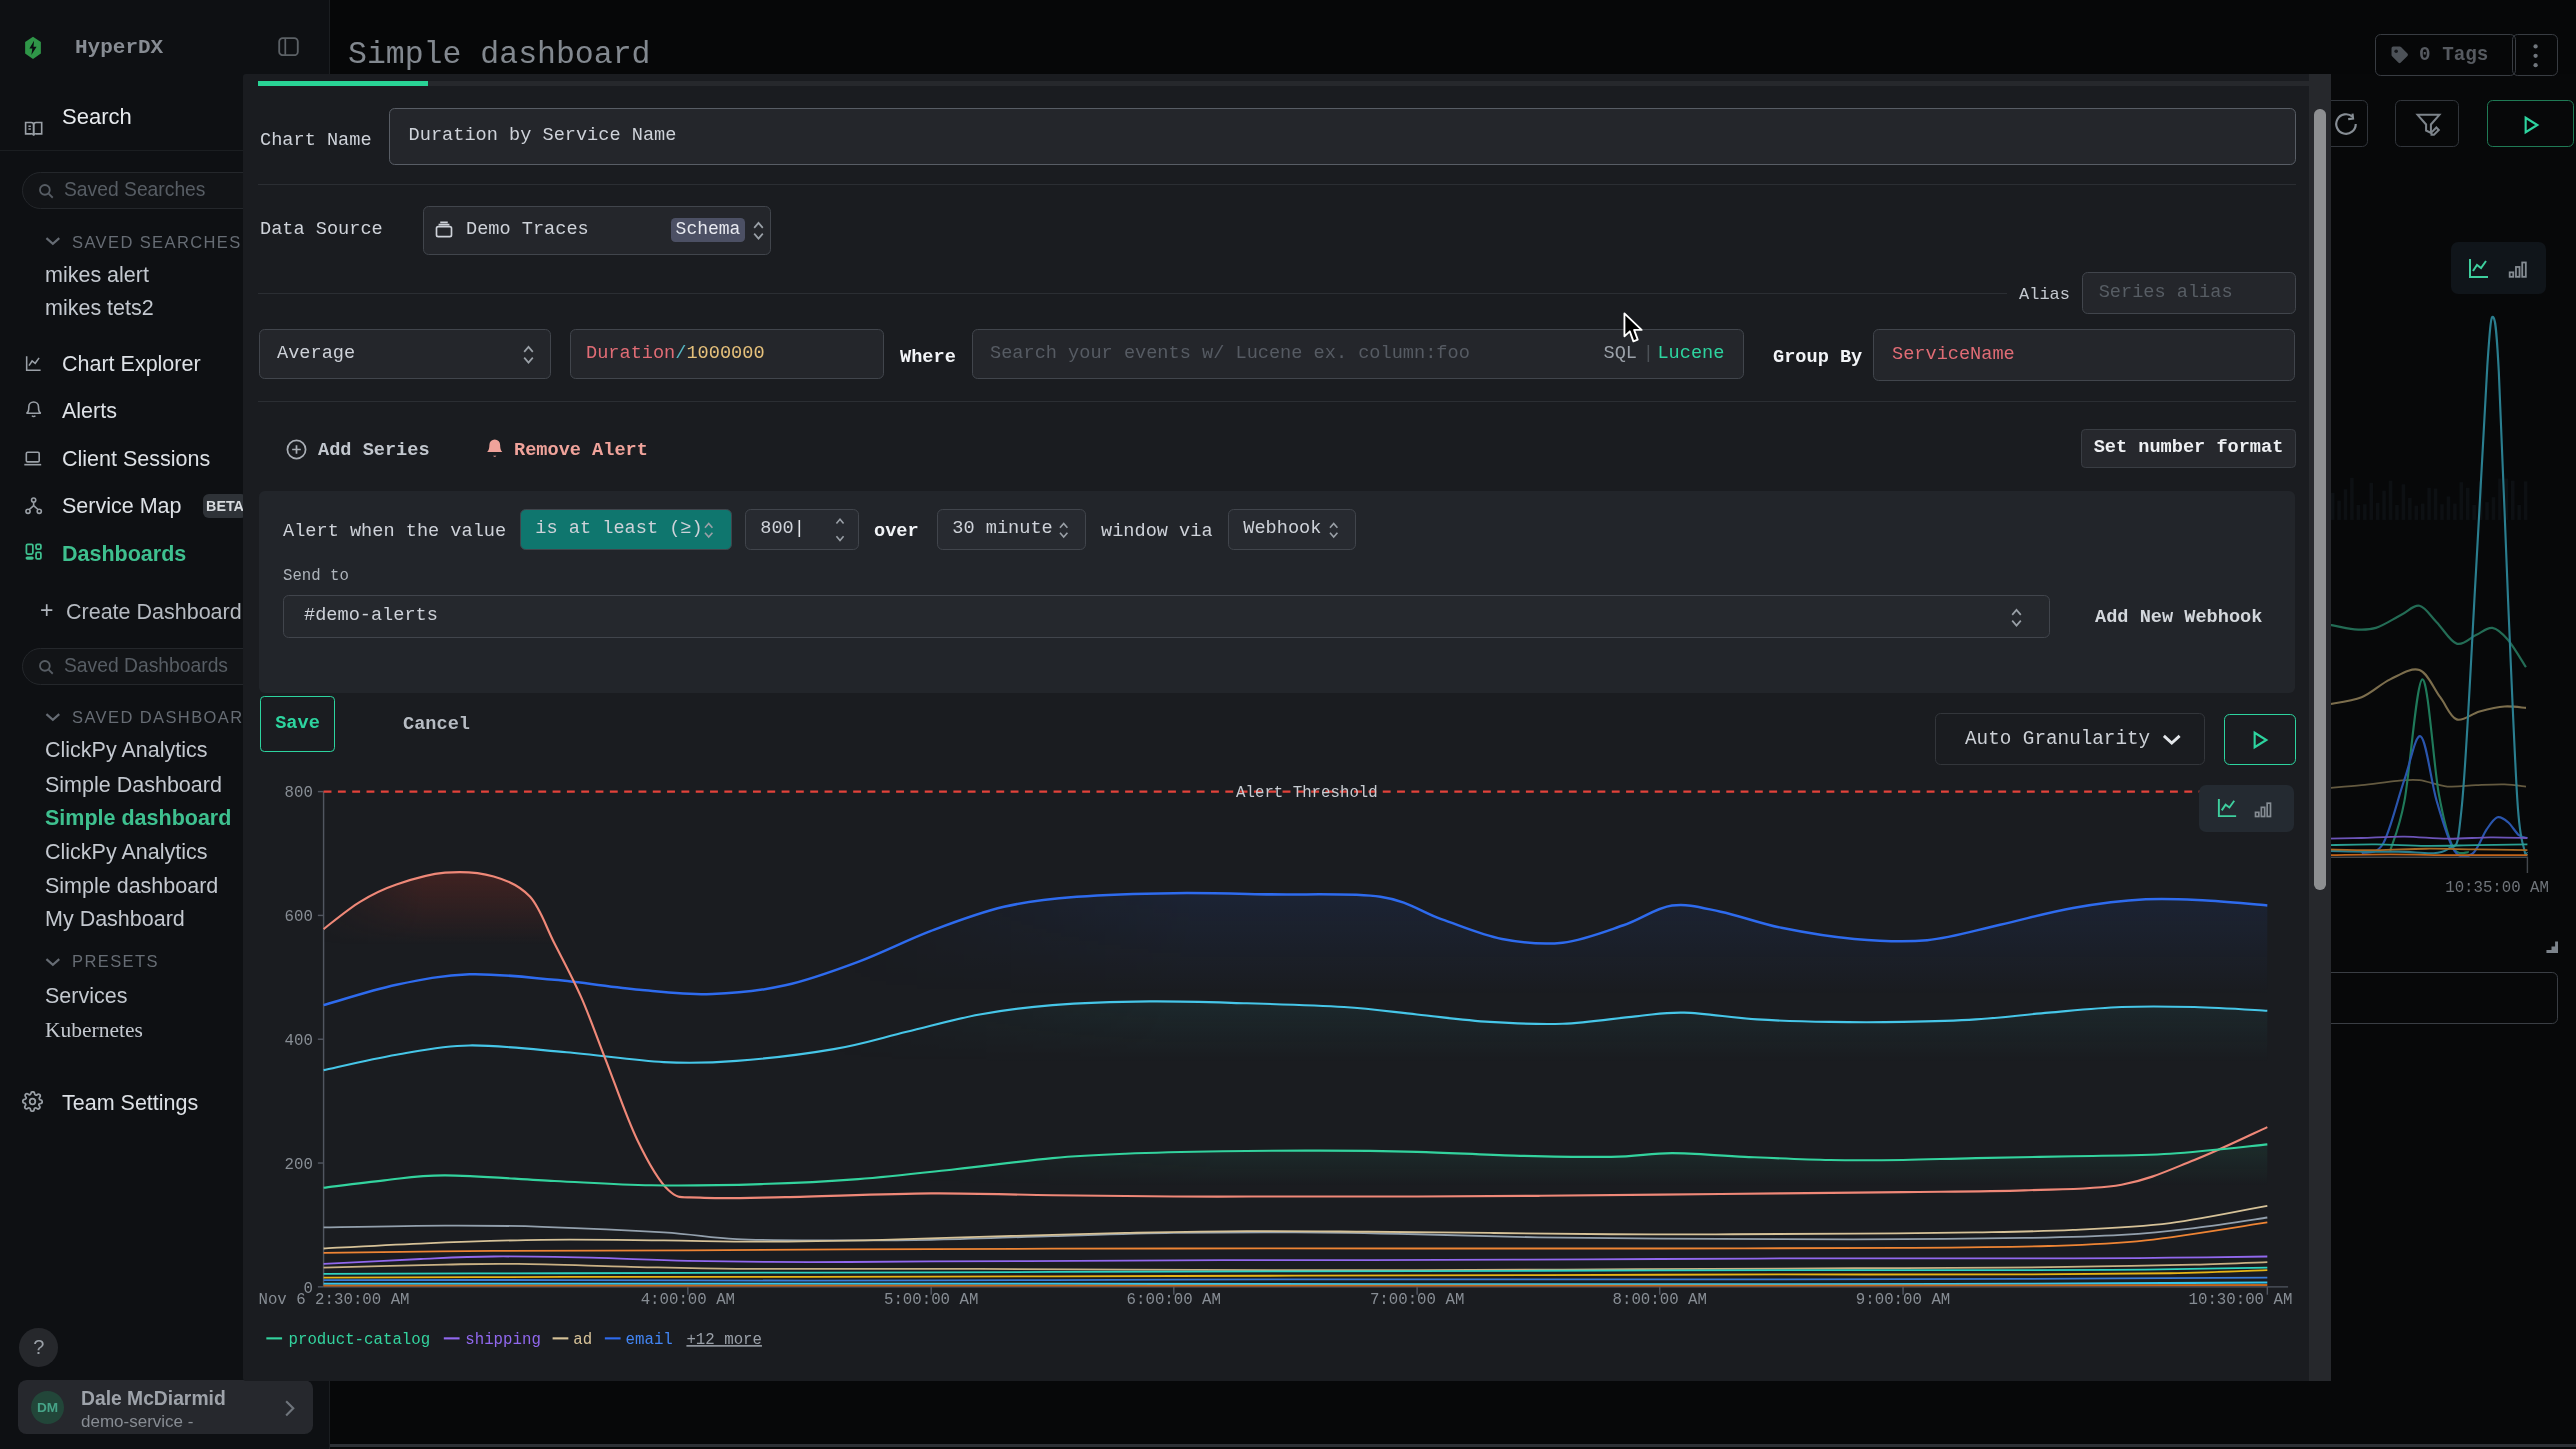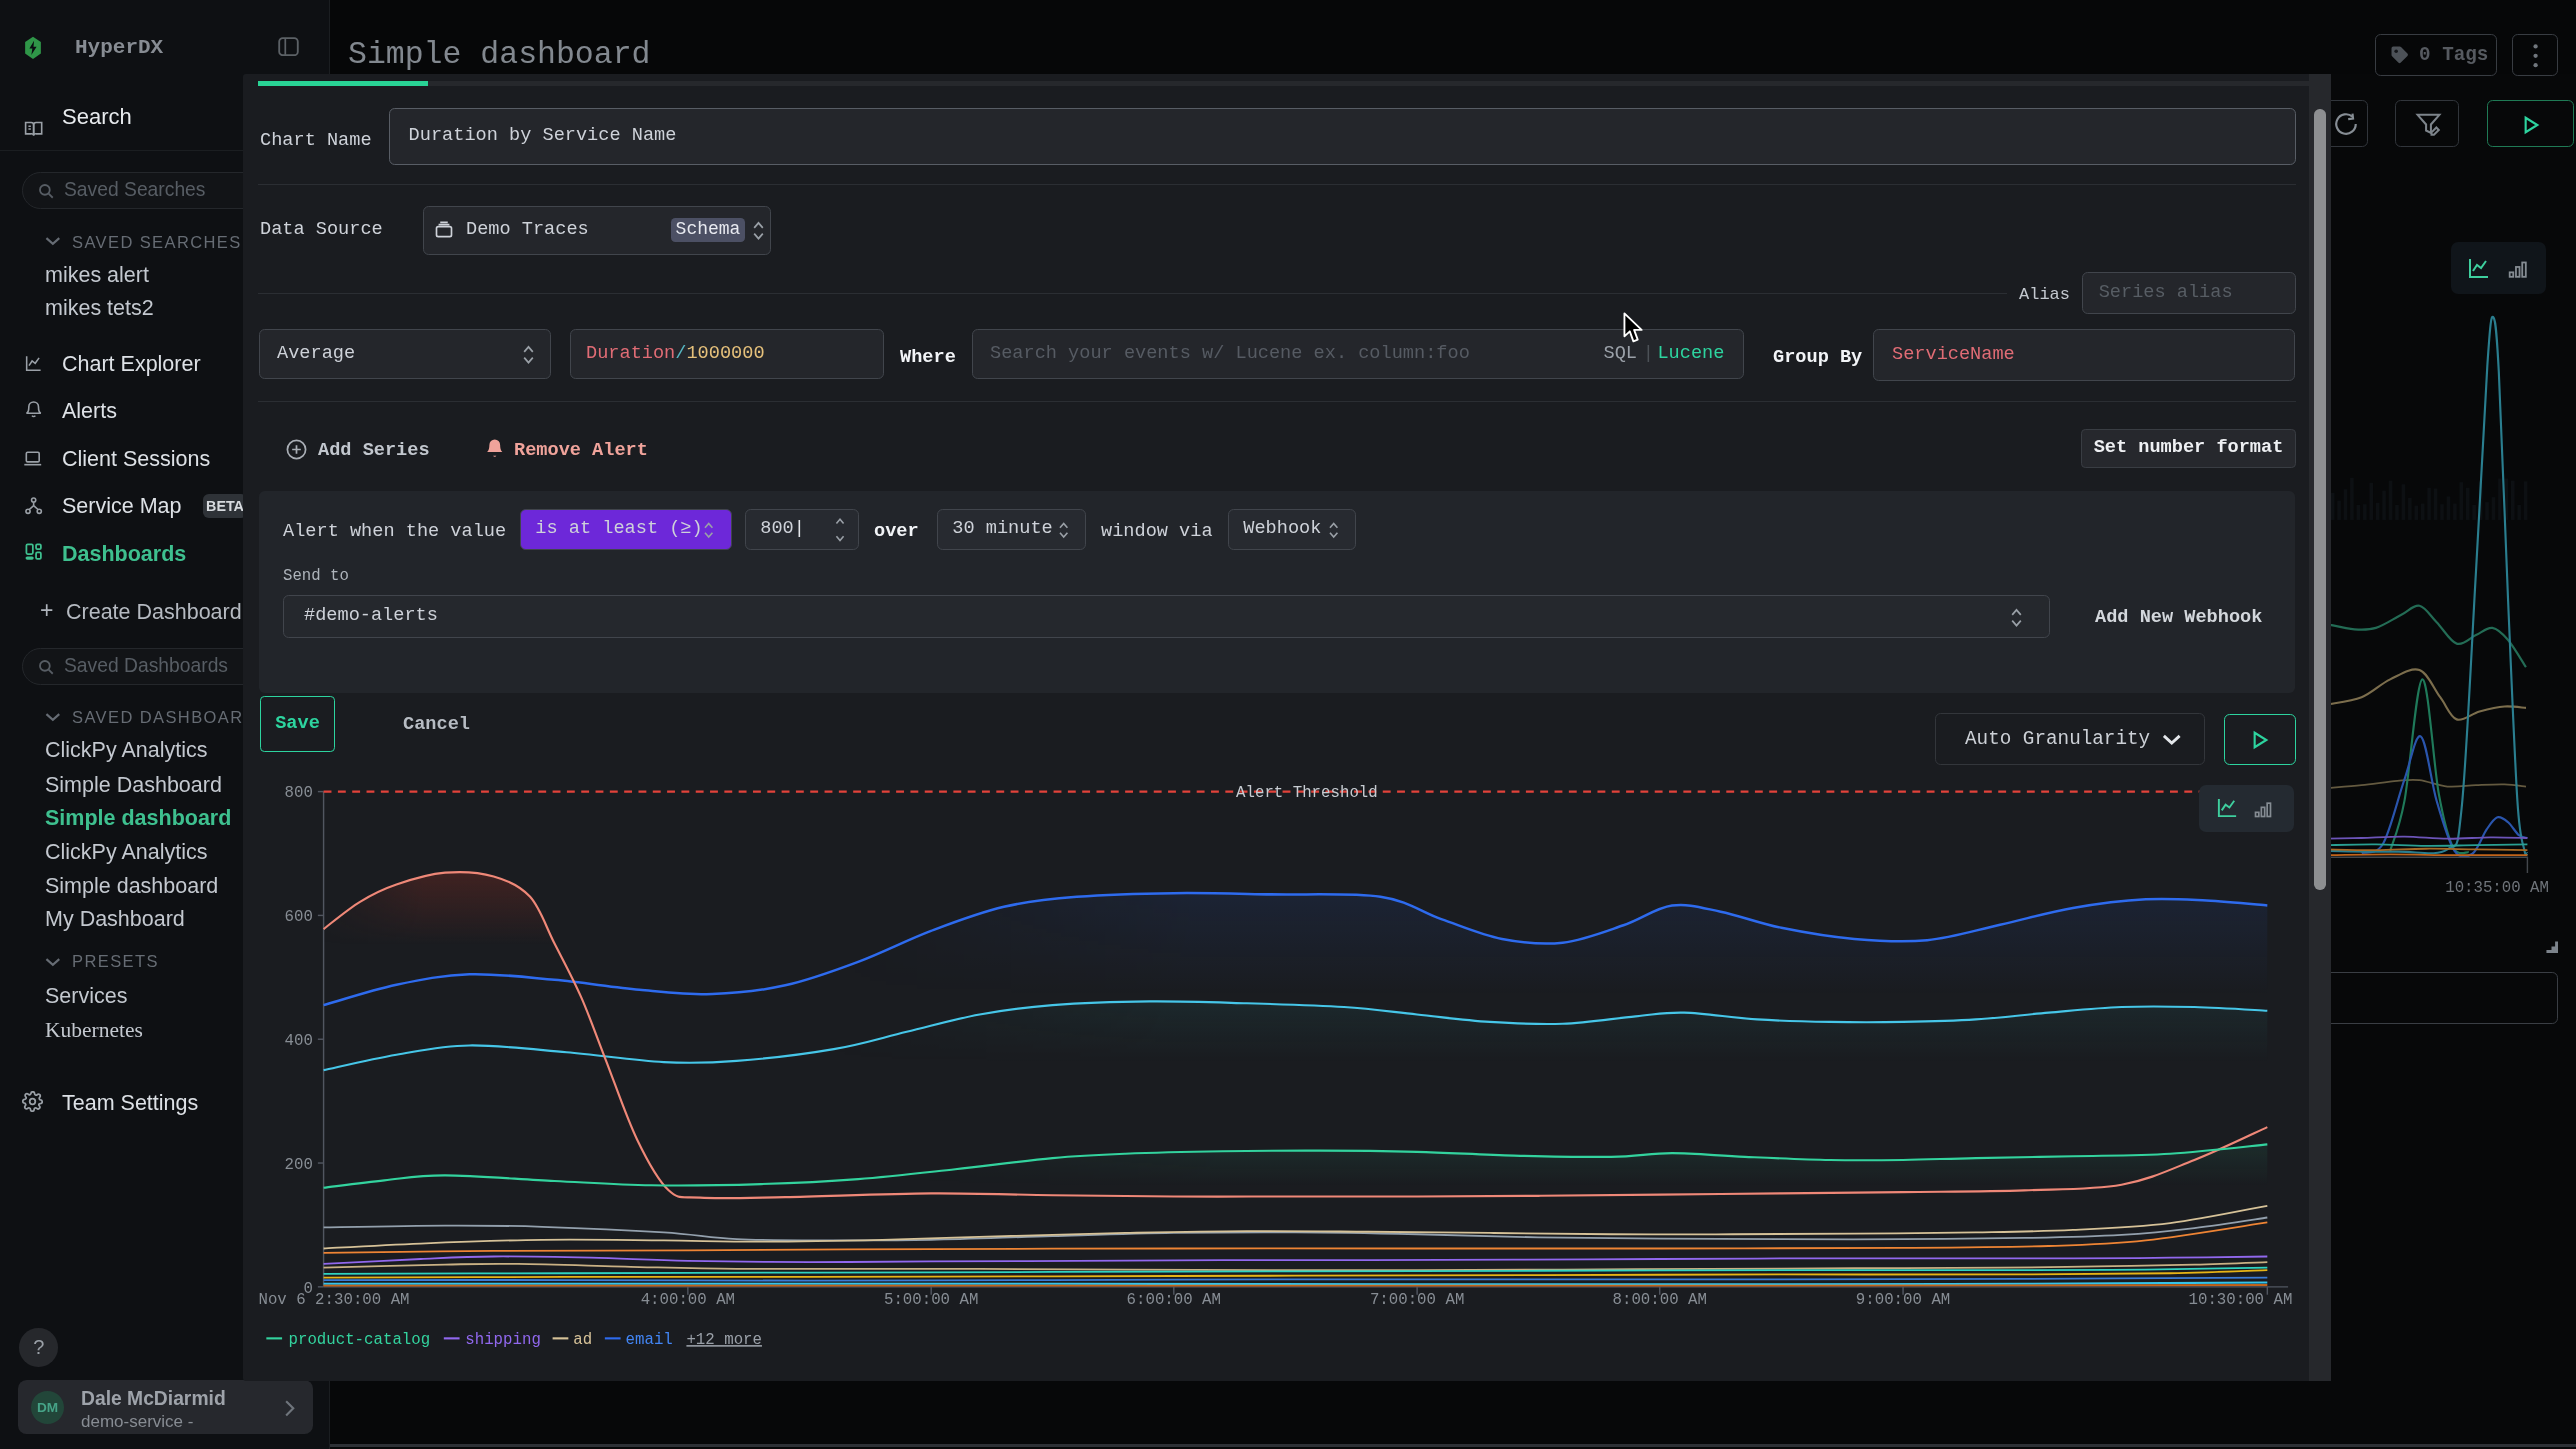--- a/index.html
+++ b/index.html
@@ -24,21 +24,21 @@
 </style></head>
 <body>
 
 <div class="abs" style="left:330px;top:0;width:2246px;height:74px;background:#060708;"></div>
 <svg class="abs" style="left:278px;top:37px;z-index:3" width="21" height="19.3" viewBox="0 0 29 27">
   <rect x="1.5" y="1.5" width="26" height="24" rx="5" fill="none" stroke="#5c6166" stroke-width="2.6"></rect>
   <line x1="10" y1="2" x2="10" y2="25" stroke="#5c6166" stroke-width="2.4"></line>
 </svg>
 <div class="abs" style="left:348px;top:37px;font-size:31.5px;color:#82888f;">Simple dashboard</div>
 
-<div class="obtn" style="left:2375px;top:34px;width:122px;height:42px;padding-left:44px;">
+<div class="obtn" style="left:2375px;top:34px;width:141px;height:42px;padding-left:44px;">
   <svg width="21.5" height="21.5" style="position:absolute;left:13px;top:8.6px" viewBox="0 0 24 24">
       <path d="M20.6 13.3l-7.4 7.4a2 2 0 0 1-2.8 0l-7-7A2 2 0 0 1 2.8 12V4.8A2 2 0 0 1 4.8 2.8H12a2 2 0 0 1 1.4.6l7.2 7.2a2 2 0 0 1 0 2.7z" fill="#4c5157"></path>
       <circle cx="8" cy="8" r="2" fill="#14161a"></circle>
     </svg>
   <span style="position:absolute;left:43px;top:8.6px;font-size:19.3px;font-weight:bold;color:#565a60;">0 Tags</span>
 </div>
 <div class="obtn" style="left:2512px;top:34px;width:46px;height:42px;">
   <svg width="7.2" height="29" style="position:absolute;left:19.3px;top:7.2px" viewBox="0 0 10 40">
       <circle cx="5" cy="6" r="3" fill="#70767d"></circle>
       <circle cx="5" cy="19" r="3" fill="#70767d"></circle>
@@ -280,21 +280,21 @@
 <div class="mlabel" style="left:318px;top:440px;font-weight:bold;color:#c2c7ce;">Add Series</div>
 <svg class="abs" style="left:484px;top:437px" width="21.5" height="23" viewBox="0 0 24 24" fill="#f0a39b">
     <path d="M18 8a6 6 0 0 0-12 0c0 7-3 8-3 8h18s-3-1-3-8"></path>
     <path d="M10.2 20a2 2 0 0 0 3.6 0z"></path>
   </svg>
 <div class="mlabel" style="left:514px;top:440px;font-weight:bold;color:#f0a39b;">Remove Alert</div>
 <div class="abs" style="left:2081px;top:429px;width:215px;height:39px;background:#26282d;border:1.4px solid #393d43;border-radius:4.3px;font-size:18.6px;font-weight:bold;color:#eef0f3;text-align:center;line-height:36px;">Set number format</div>
 
 <div class="abs" style="left:259px;top:491px;width:2036px;height:202px;background:#22252a;border-radius:5.7px;"></div>
 <div class="mlabel" style="left:283px;top:521px;">Alert when the value</div>
-<div class="minput" style="left:520px;top:509px;width:212px;height:41px;line-height:38px;padding-left:14.3px;background:#6d28d9;">is at least (≥)
+<div class="minput" style="left:520px;top:509px;width:212px;height:41px;line-height:38px;padding-left:14.3px;background:#0f766e;">is at least (≥)
   <svg width="11.4" height="18.6" style="position:absolute;left:182px;top:11.4px" viewBox="0 0 18 30">
       <path d="M3 11l6-7 6 7M3 19l6 7 6-7" fill="none" stroke="#9aa0a7" stroke-width="2.6"></path>
     </svg>
 </div>
 <div class="minput" style="left:745px;top:509px;width:114px;height:41px;line-height:38px;padding-left:14.3px;background:#272a30;">800<span style="color:#e4e7eb">|</span>
   <svg width="10" height="8.6" style="position:absolute;left:89px;top:7.2px" viewBox="0 0 14 12">
       <path d="M2 9l5-6 5 6" fill="none" stroke="#9aa0a7" stroke-width="2.2"></path>
     </svg>
   <svg width="10" height="8.6" style="position:absolute;left:89px;top:23.6px" viewBox="0 0 14 12">
       <path d="M2 3l5 6 5-6" fill="none" stroke="#9aa0a7" stroke-width="2.2"></path>

